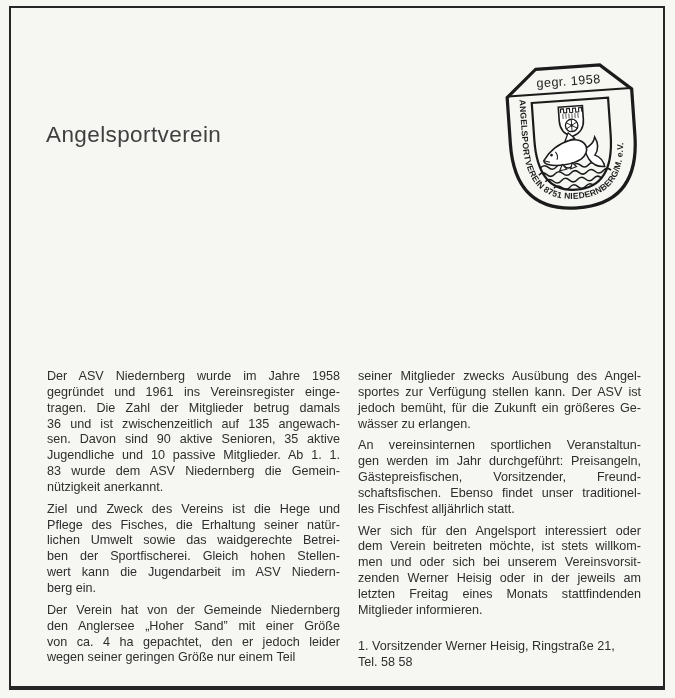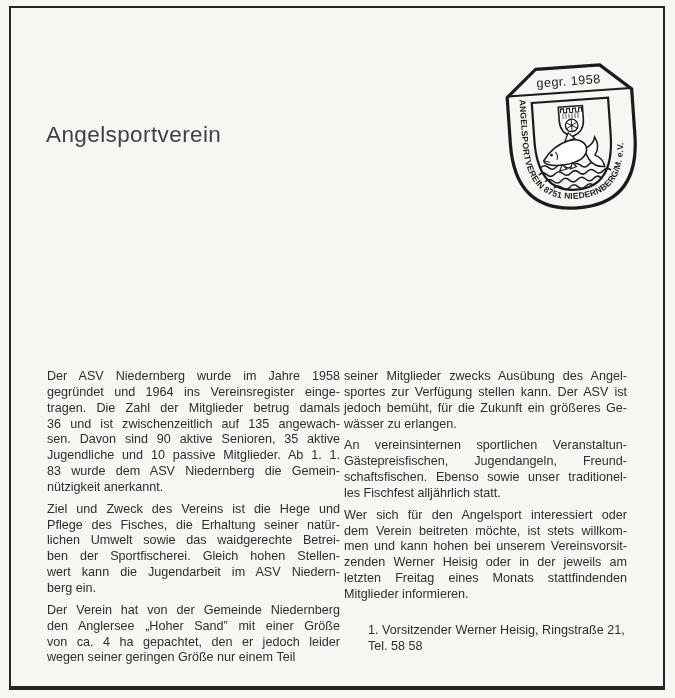--- a/index.html
+++ b/index.html
@@ -36,27 +36,27 @@
     position:absolute;
     left:504px;top:61px;
     width:137px;height:153px;
     transform:rotate(-4deg);
     transform-origin:50% 50%;
   }
   .columns{
     position:absolute;
     left:47px;top:369px;
     display:flex;
-    gap:4px;
+    gap:18px;
   }
   .col{color:var(--ink);}
   .col-left{width:293px;}
   .col-right{width:283px;}
   .para{margin-bottom:6px;}
-  .para.spaced{margin-top:20px;margin-left:24px;}
+  .para.spaced{margin-top:20px;}
   .line{
     font-size:12.6px;
     line-height:15.85px;
     text-align:justify;
     text-align-last:justify;
   }
   .para .line:last-child{text-align-last:left;}
   .para.nojustify .line{text-align-last:left;}
   .badge text{fill:var(--badge-ink);}
 </style>
@@ -122,21 +122,21 @@
       <circle cx="46" cy="92" r="1.4" fill="#1b1b1b"></circle>
       <path d="M50,89 q3,4 1,8" fill="none" stroke="#1b1b1b" stroke-width="1"></path>
       <path d="M38,97 l6,2" fill="none" stroke="#1b1b1b" stroke-width="1"></path>
     </g>
   </svg>
 
   <div class="columns">
     <div class="col col-left">
         <div class="para">
           <div class="line">Der ASV Niedernberg wurde im Jahre 1958</div>
-          <div class="line">gegründet und 1964 ins Vereinsregister einge-</div>
+          <div class="line">gegründet und 1961 ins Vereinsregister einge-</div>
           <div class="line">tragen. Die Zahl der Mitglieder betrug damals</div>
           <div class="line">36 und ist zwischenzeitlich auf 135 angewach-</div>
           <div class="line">sen. Davon sind 90 aktive Senioren, 35 aktive</div>
           <div class="line">Jugendliche und 10 passive Mitglieder. Ab 1. 1.</div>
           <div class="line">83 wurde dem ASV Niedernberg die Gemein-</div>
           <div class="line">nützigkeit anerkannt.</div>
         </div>
         <div class="para">
           <div class="line">Ziel und Zweck des Vereins ist die Hege und</div>
           <div class="line">Pflege des Fisches, die Erhaltung seiner natür-</div>
@@ -154,28 +154,29 @@
       </div>
     <div class="col col-right">
         <div class="para">
           <div class="line">seiner Mitglieder zwecks Ausübung des Angel-</div>
           <div class="line">sportes zur Verfügung stellen kann. Der ASV ist</div>
           <div class="line">jedoch bemüht, für die Zukunft ein größeres Ge-</div>
           <div class="line">wässer zu erlangen.</div>
         </div>
         <div class="para">
           <div class="line">An vereinsinternen sportlichen Veranstaltun-</div>
-          <div class="line">Gästepreisfischen, Jugendangeln, Freund-</div>
-          <div class="line">schaftsfischen. Ebenso sowie unser traditionel-</div>
+          <div class="line">gen werden im Jahr durchgeführt: Preisangeln,</div>
+          <div class="line">Gästepreisfischen, Vorsitzender, Freund-</div>
+          <div class="line">schaftsfischen. Ebenso findet unser traditionel-</div>
           <div class="line">les Fischfest alljährlich statt.</div>
         </div>
         <div class="para">
           <div class="line">Wer sich für den Angelsport interessiert oder</div>
           <div class="line">dem Verein beitreten möchte, ist stets willkom-</div>
-          <div class="line">men und kann hohen bei unserem Vereinsvorsit-</div>
+          <div class="line">men und oder sich bei unserem Vereinsvorsit-</div>
           <div class="line">zenden Werner Heisig oder in der jeweils am</div>
           <div class="line">letzten Freitag eines Monats stattfindenden</div>
           <div class="line">Mitglieder informieren.</div>
         </div>
         <div class="para nojustify spaced">
           <div class="line">1. Vorsitzender Werner Heisig, Ringstraße 21,</div>
           <div class="line">Tel. 58 58</div>
         </div>
       </div>
   </div>

